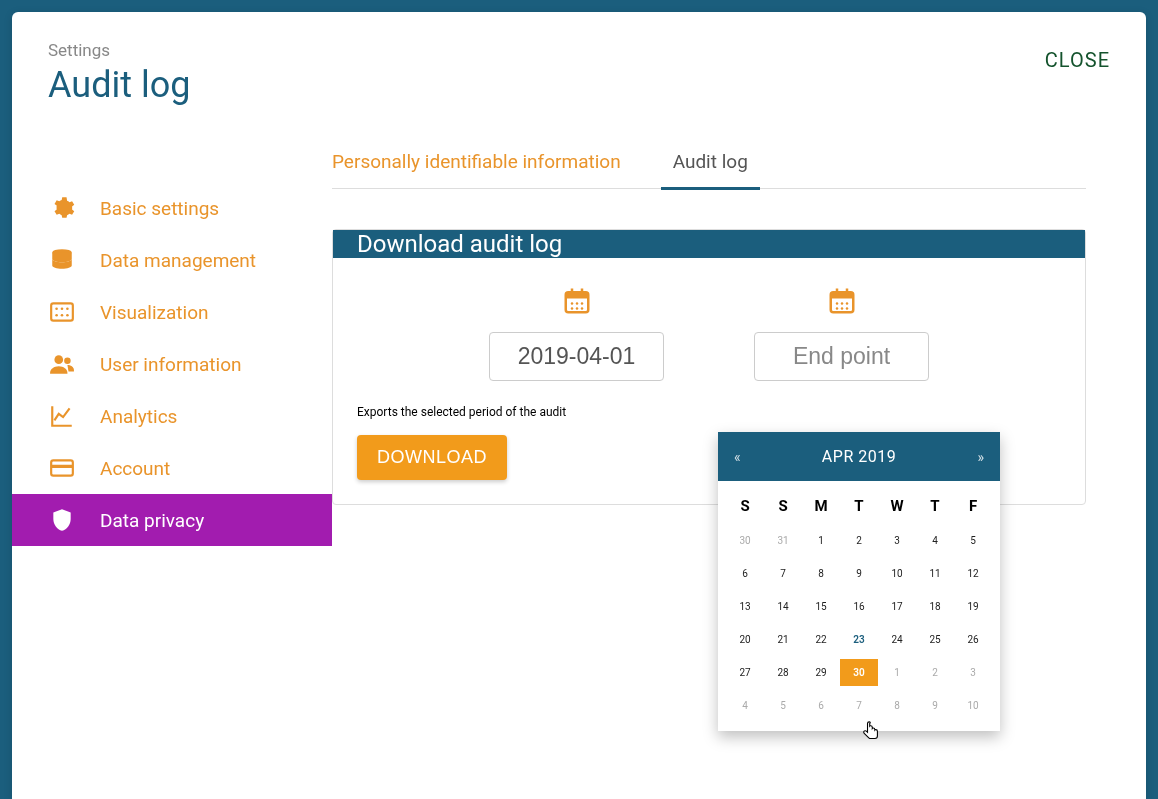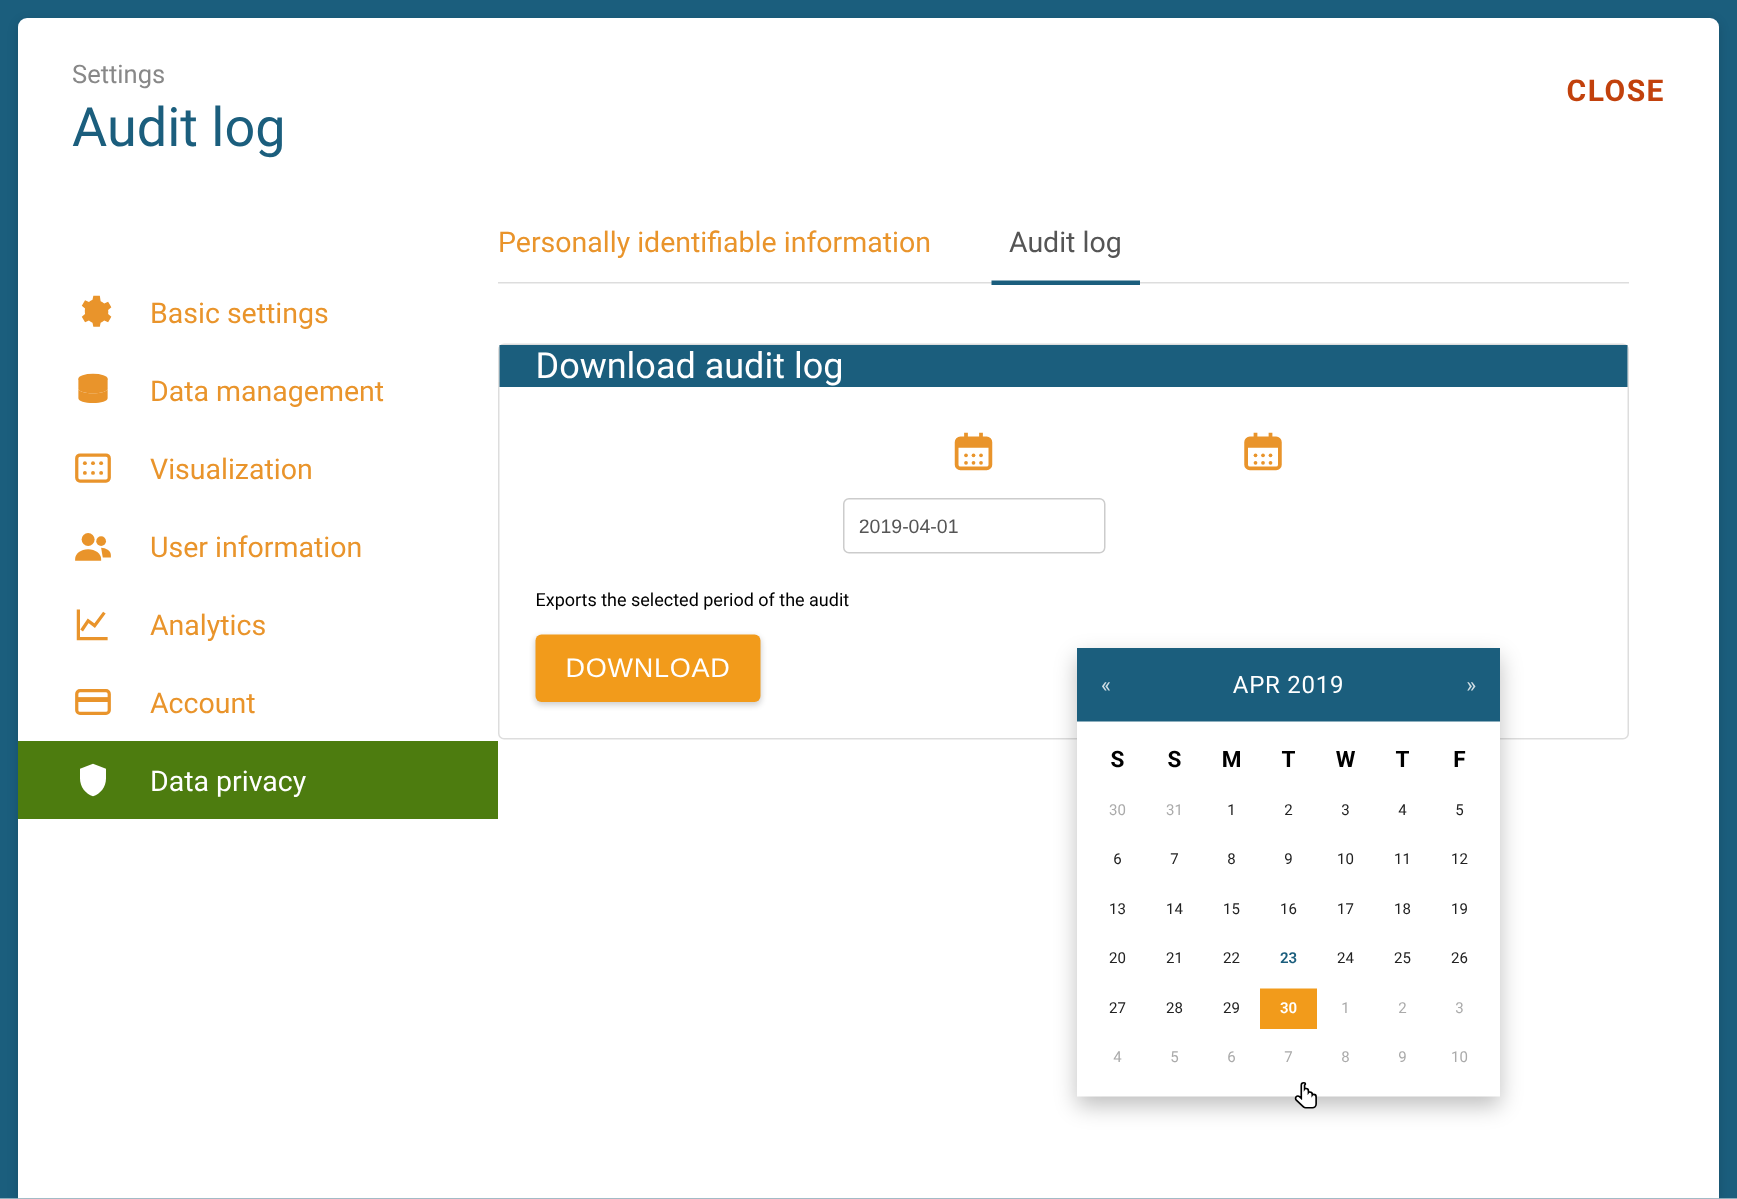--- a/index.html
+++ b/index.html
@@ -33,25 +33,25 @@
   color: #888;
   font-size: 17px;
   margin-bottom: 4px;
 }
 .page-title {
   color: #1b5e7d;
   font-size: 36px;
   font-weight: 400;
 }
 .close-btn {
-  color: #c2410c;
+  color: #14532d;
   font-size: 20px;
   letter-spacing: 1px;
   cursor: pointer;
-  font-weight: 700;
+  font-weight: 400;
   padding-top: 8px;
 }
 .modal-body {
   flex: 1;
   display: flex;
   padding: 24px 0 0 0;
 }
 .sidebar {
   width: 320px;
   padding: 32px 0 0 0;
@@ -59,21 +59,21 @@
 .sidebar-item {
   display: flex;
   align-items: center;
   padding: 12px 0 12px 36px;
   color: #e9942b;
   font-size: 19px;
   cursor: pointer;
   gap: 24px;
 }
 .sidebar-item.active {
-  background: #4d7c0f;
+  background: #a21caf;
   color: #fff;
 }
 .sidebar-item.active .icon svg { fill: #fff; }
 .icon {
   width: 28px;
   height: 28px;
   display: flex;
   align-items: center;
   justify-content: center;
 }
@@ -126,23 +126,24 @@
 .date-col {
   display: flex;
   flex-direction: column;
   align-items: center;
   gap: 12px;
 }
 .cal-icon svg { fill: #e9942b; }
 .date-input {
   width: 175px;
   padding: 10px;
+  text-align: center;
   border: 1px solid #ccc;
   border-radius: 4px;
-  font-size: 13px;
+  font-size: 23px;
   color: #555;
 }
 .date-input::placeholder { color: #888; }
 .desc {
   color: #000000;
   font-size: 12px;
   margin-bottom: 16px;
 }
 .download-btn {
   background: #f29b1b;
@@ -337,20 +338,21 @@
                     <rect x="7" y="2" width="2" height="5" fill="#e9942b"></rect>
                     <rect x="15" y="2" width="2" height="5" fill="#e9942b"></rect>
                     <circle cx="8" cy="14" r="1"></circle>
                     <circle cx="12" cy="14" r="1"></circle>
                     <circle cx="16" cy="14" r="1"></circle>
                     <circle cx="8" cy="18" r="1"></circle>
                     <circle cx="12" cy="18" r="1"></circle>
                     <circle cx="16" cy="18" r="1"></circle>
                   </svg>
               </span>
+              <input class="date-input" placeholder="End point" style="">
             </div>
           </div>
           <div class="desc">Exports the selected period of the audit</div>
           <button class="download-btn">DOWNLOAD</button>
         </div>
       </div>
     </div>
   </div>
 </div>
 

